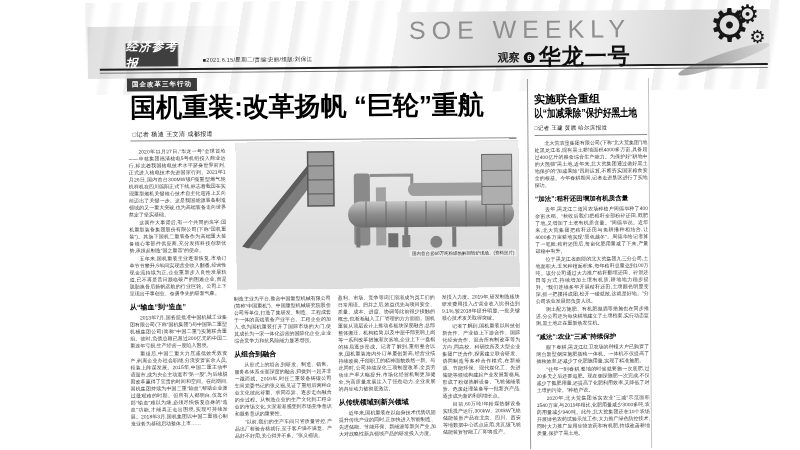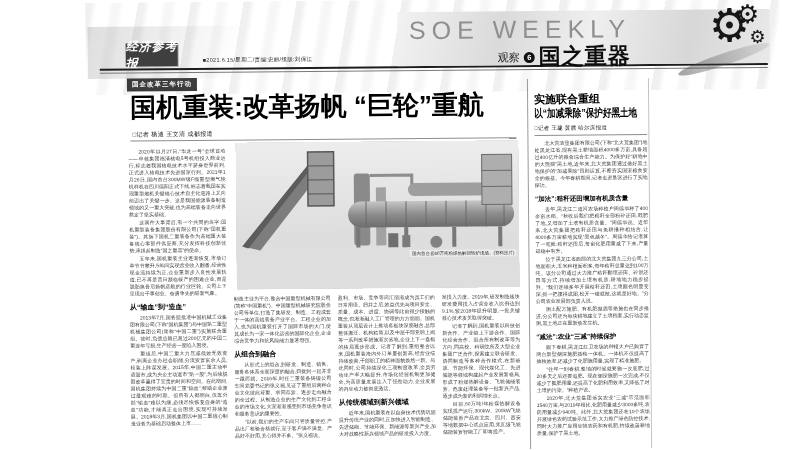--- a/index.html
+++ b/index.html
@@ -26,21 +26,21 @@
   .rule-b{left:100px;top:70px;width:668px;height:1px;background:#7a7a7a;}
 
   
   .banner{left:398px;top:12px;width:372px;height:54px;
     background:linear-gradient(100deg,#f2f2f2 0%,#dadada 28%,#efefef 52%,#d7d7d7 78%,#e9e9e9 100%);}
   .banner-inner{position:absolute;left:0;top:4px;width:245px;text-align:center;}
   .banner-en{font-size:25px;font-weight:300;color:#8f8f8f;letter-spacing:6px;
     text-transform:uppercase;white-space:nowrap;}
   .banner-cn-row{margin-top:-2px;display:flex;align-items:center;justify-content:flex-end;
     padding-right:12px;gap:4px;}
-  .banner-section{font-size:11px;font-weight:normal;color:#222;text-align:center;}
+  .banner-section{font-size:11px;font-weight:bold;color:#222;text-align:center;}
   .issue-badge{display:inline-flex;width:11px;height:11px;border-radius:50%;
     background:#111;color:#fff;font-size:7.5px;align-items:center;justify-content:center;font-weight:bold;}
   .banner-cn{font-size:22px;font-weight:900;color:#0d0d0d;letter-spacing:1px;}
   .gears{position:absolute;right:4px;top:-8px;color:#161616;line-height:1;}
   .gear-a{font-size:46px;display:inline-block;}
   .gear-b{font-size:26px;display:inline-block;margin-left:-14px;vertical-align:18px;}
   .gear-c{font-size:18px;display:inline-block;margin-left:-10px;vertical-align:-2px;}
   .gear-swoosh{position:absolute;right:-2px;top:44px;width:96px;height:12px;border-radius:50%;
     background:linear-gradient(90deg,rgba(60,60,60,.45),rgba(120,120,120,.15));
     transform:rotate(-18deg);}
@@ -96,21 +96,21 @@
   <div class="abs dateline">■2021.6.15/星期二/责编:史丽/组版:刘保江</div>
   <div class="abs rule-a"></div>
   <div class="abs rule-b"></div>
 
   <div class="abs banner">
     <div class="banner-inner">
       <div class="banner-en">SOE Weekly</div>
       <div class="banner-cn-row">
         <span class="banner-section">观察</span>
         <span class="issue-badge">6</span>
-        <span class="banner-cn">国之重器</span>
+        <span class="banner-cn">华龙一号</span>
       </div>
     </div>
     <div class="gear-swoosh"></div>
     <div class="gears">
       <span class="gear-a">⚙</span><span class="gear-b">⚙</span><span class="gear-c">⚙</span>
     </div>
   </div>
 
   <div class="abs kicker">国企改革三年行动</div>
   <div class="abs headline">国机重装:改革扬帆 “巨轮”重航</div>

